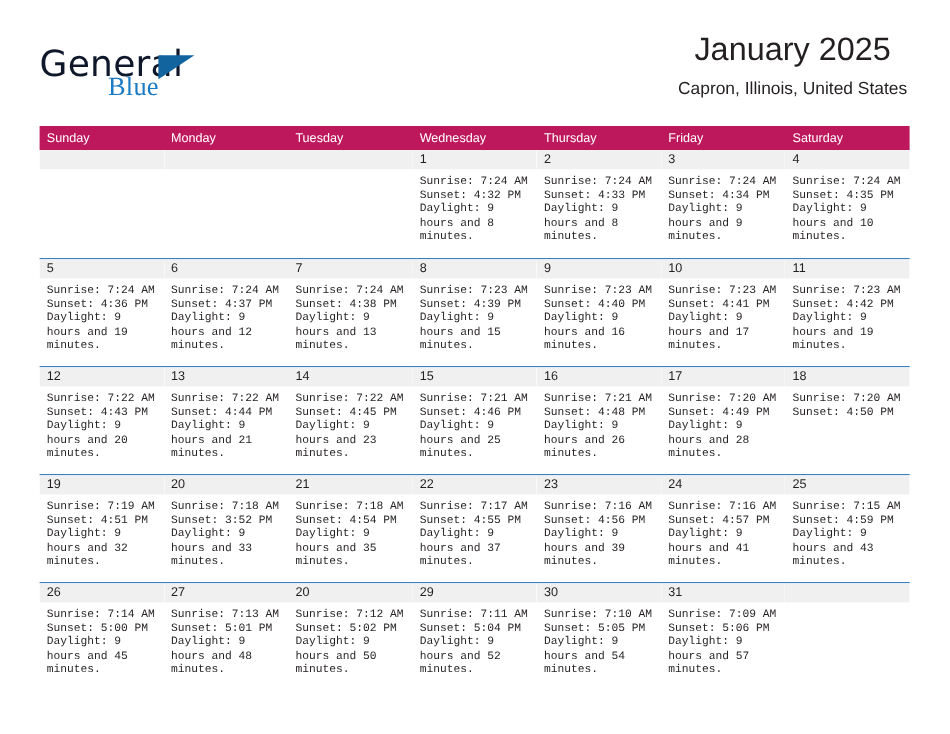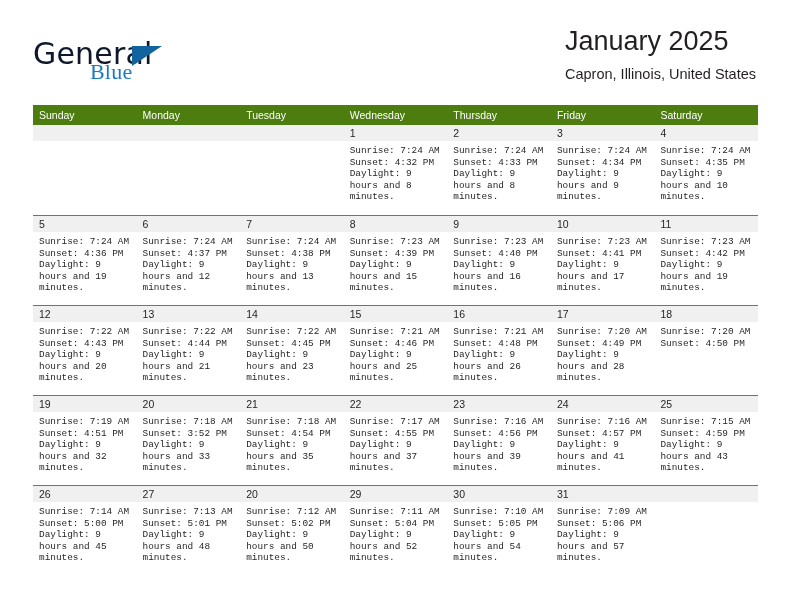--- a/index.html
+++ b/index.html
@@ -63,21 +63,21 @@
     width: 0;
     height: 0;
     border-left: 30px solid #12649f;
     border-bottom: 20px solid transparent;
   }
 
   .title-block {
     position: absolute;
     right: 36px;
     top: 27px;
-    text-align: left;
+    text-align: center;
     margin-left: 40px;
   }
   .cal-title {
     font-size: 27px;
     font-weight: 400;
     color: #231f20;
     line-height: 1.1;
     font-family: "Liberation Sans", sans-serif;
   }
   .cal-location {
@@ -90,21 +90,21 @@
 
   
   .calendar {
     position: absolute;
     left: 33px;
     top: 105px;
     width: 725px;
   }
   .weekdays {
     display: flex;
-    background: #4d7c0f;
+    background: #be185d;
     height: 20px;
   }
   .weekday {
     flex: 1 1 0;
     color: #ffffff;
     font-size: 10.5px;
     line-height: 20px;
     padding-left: 6px;
     box-sizing: border-box;
     font-family: "Liberation Sans", sans-serif;

